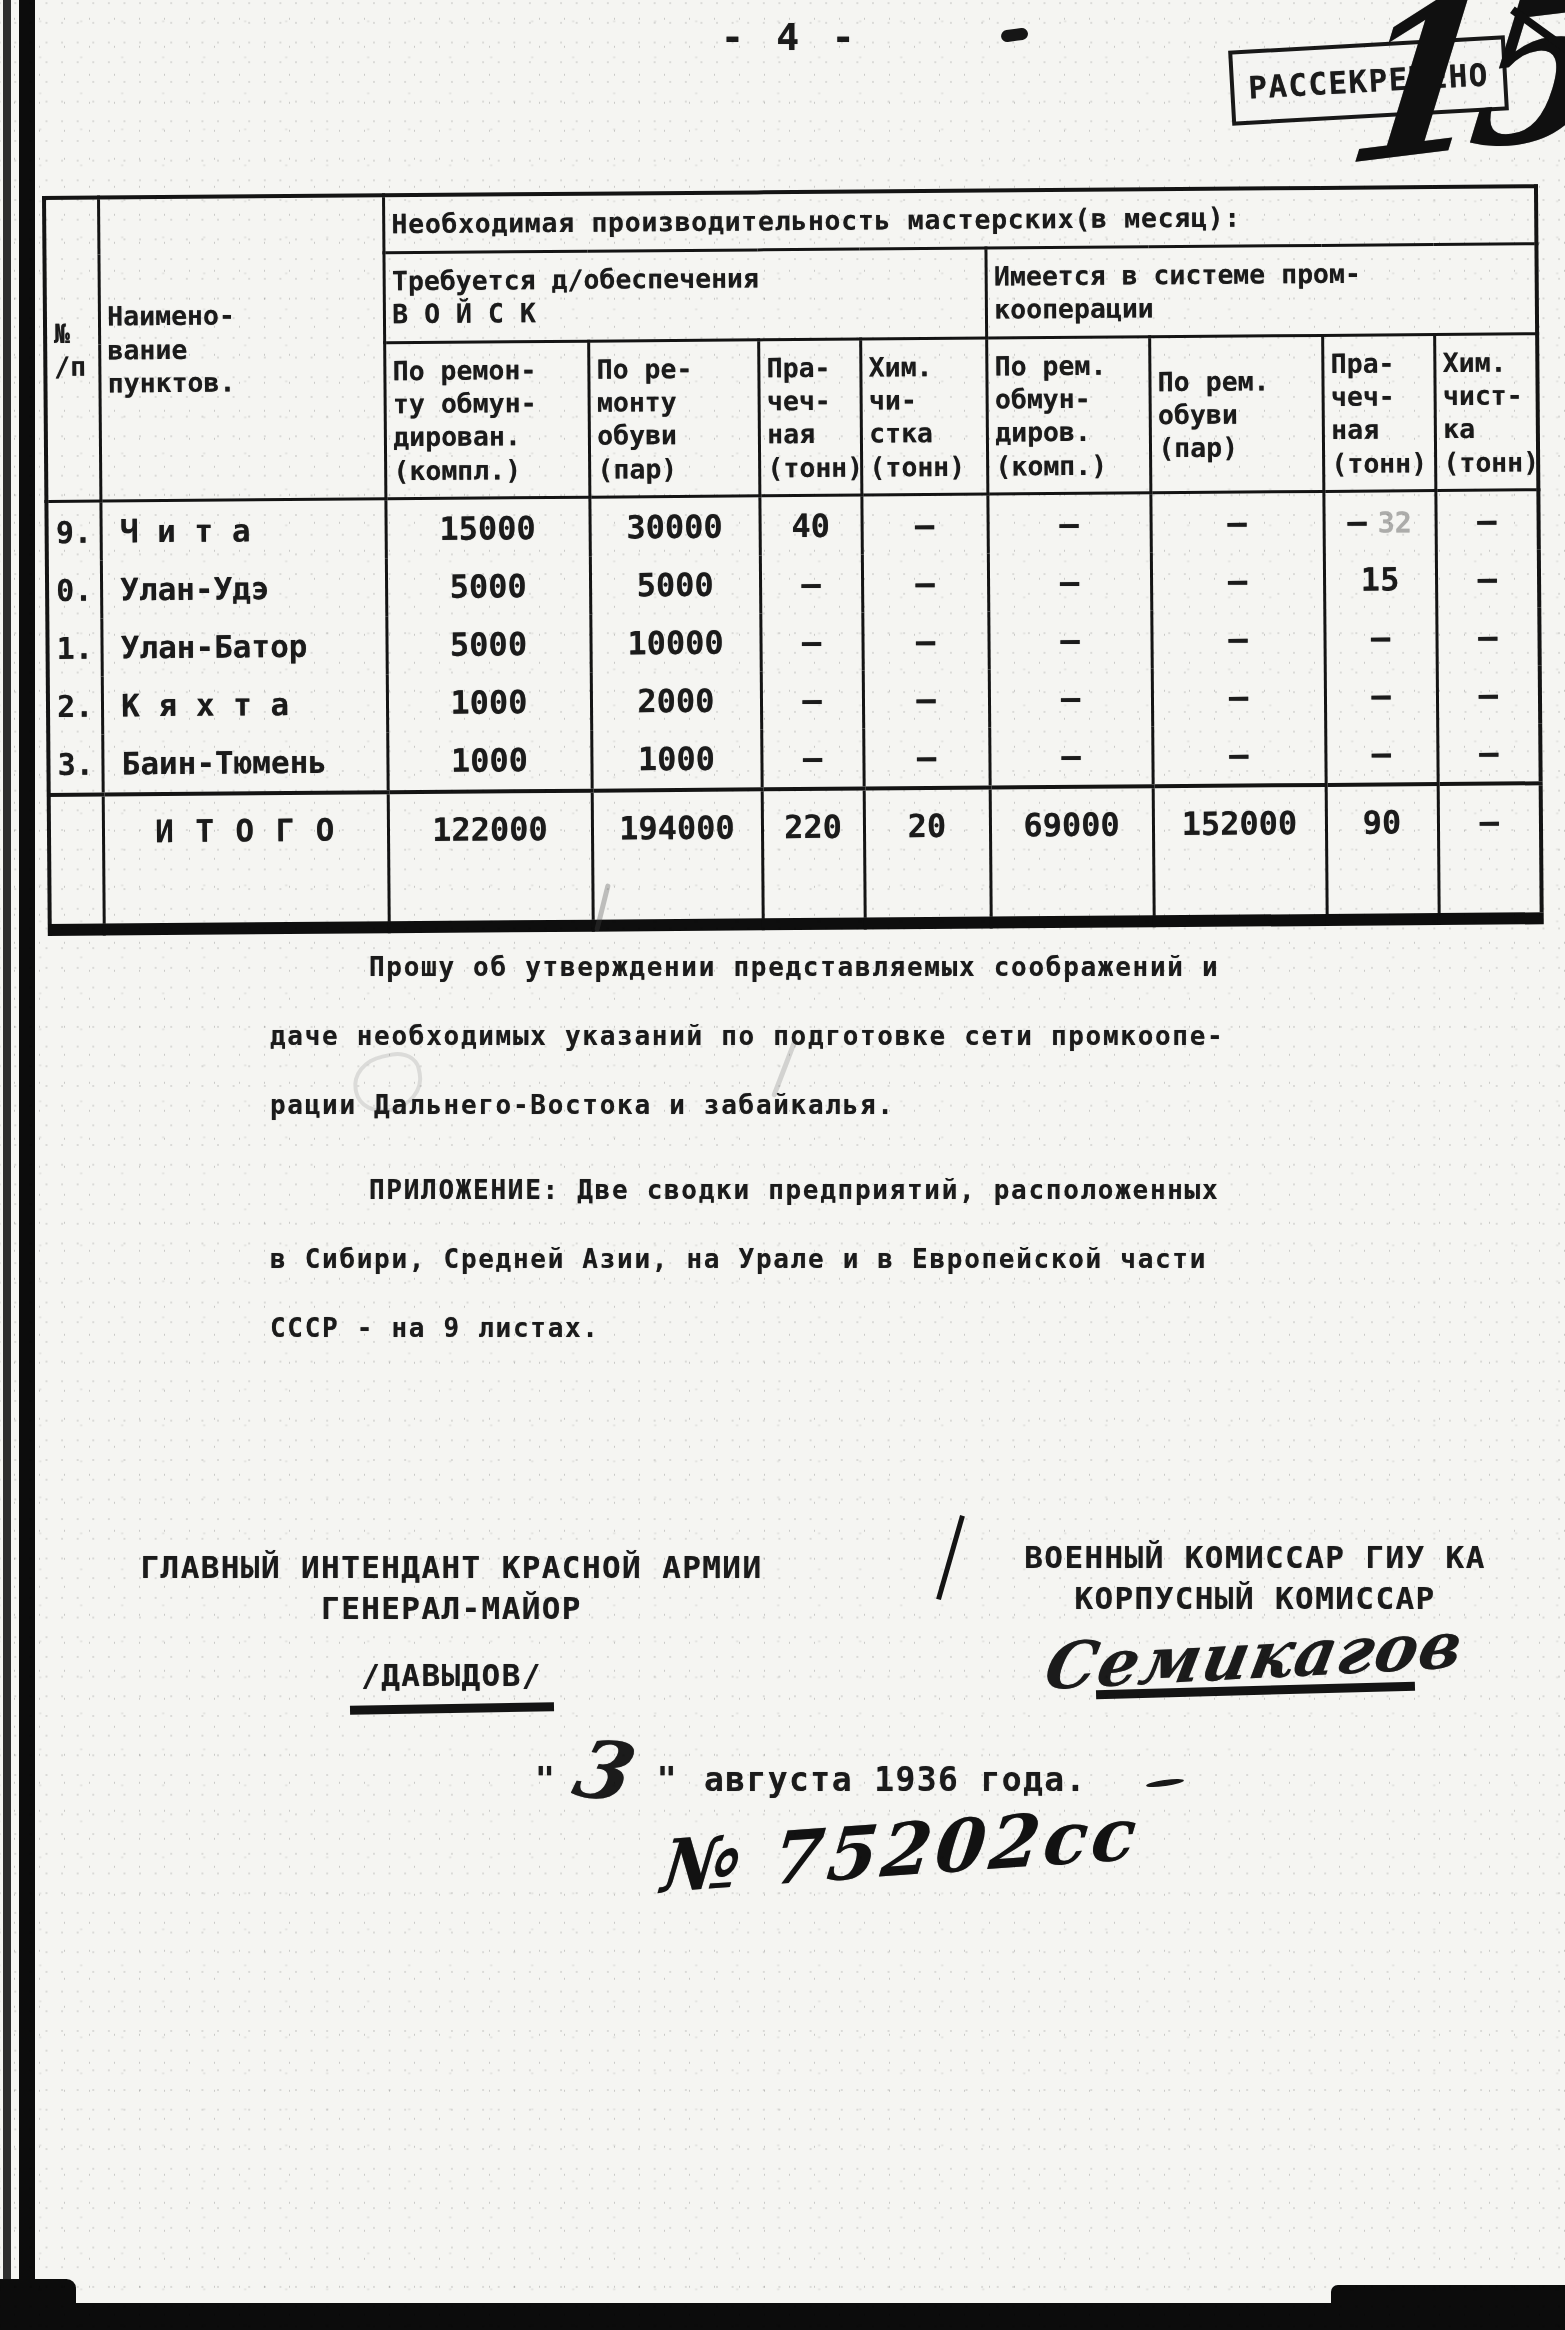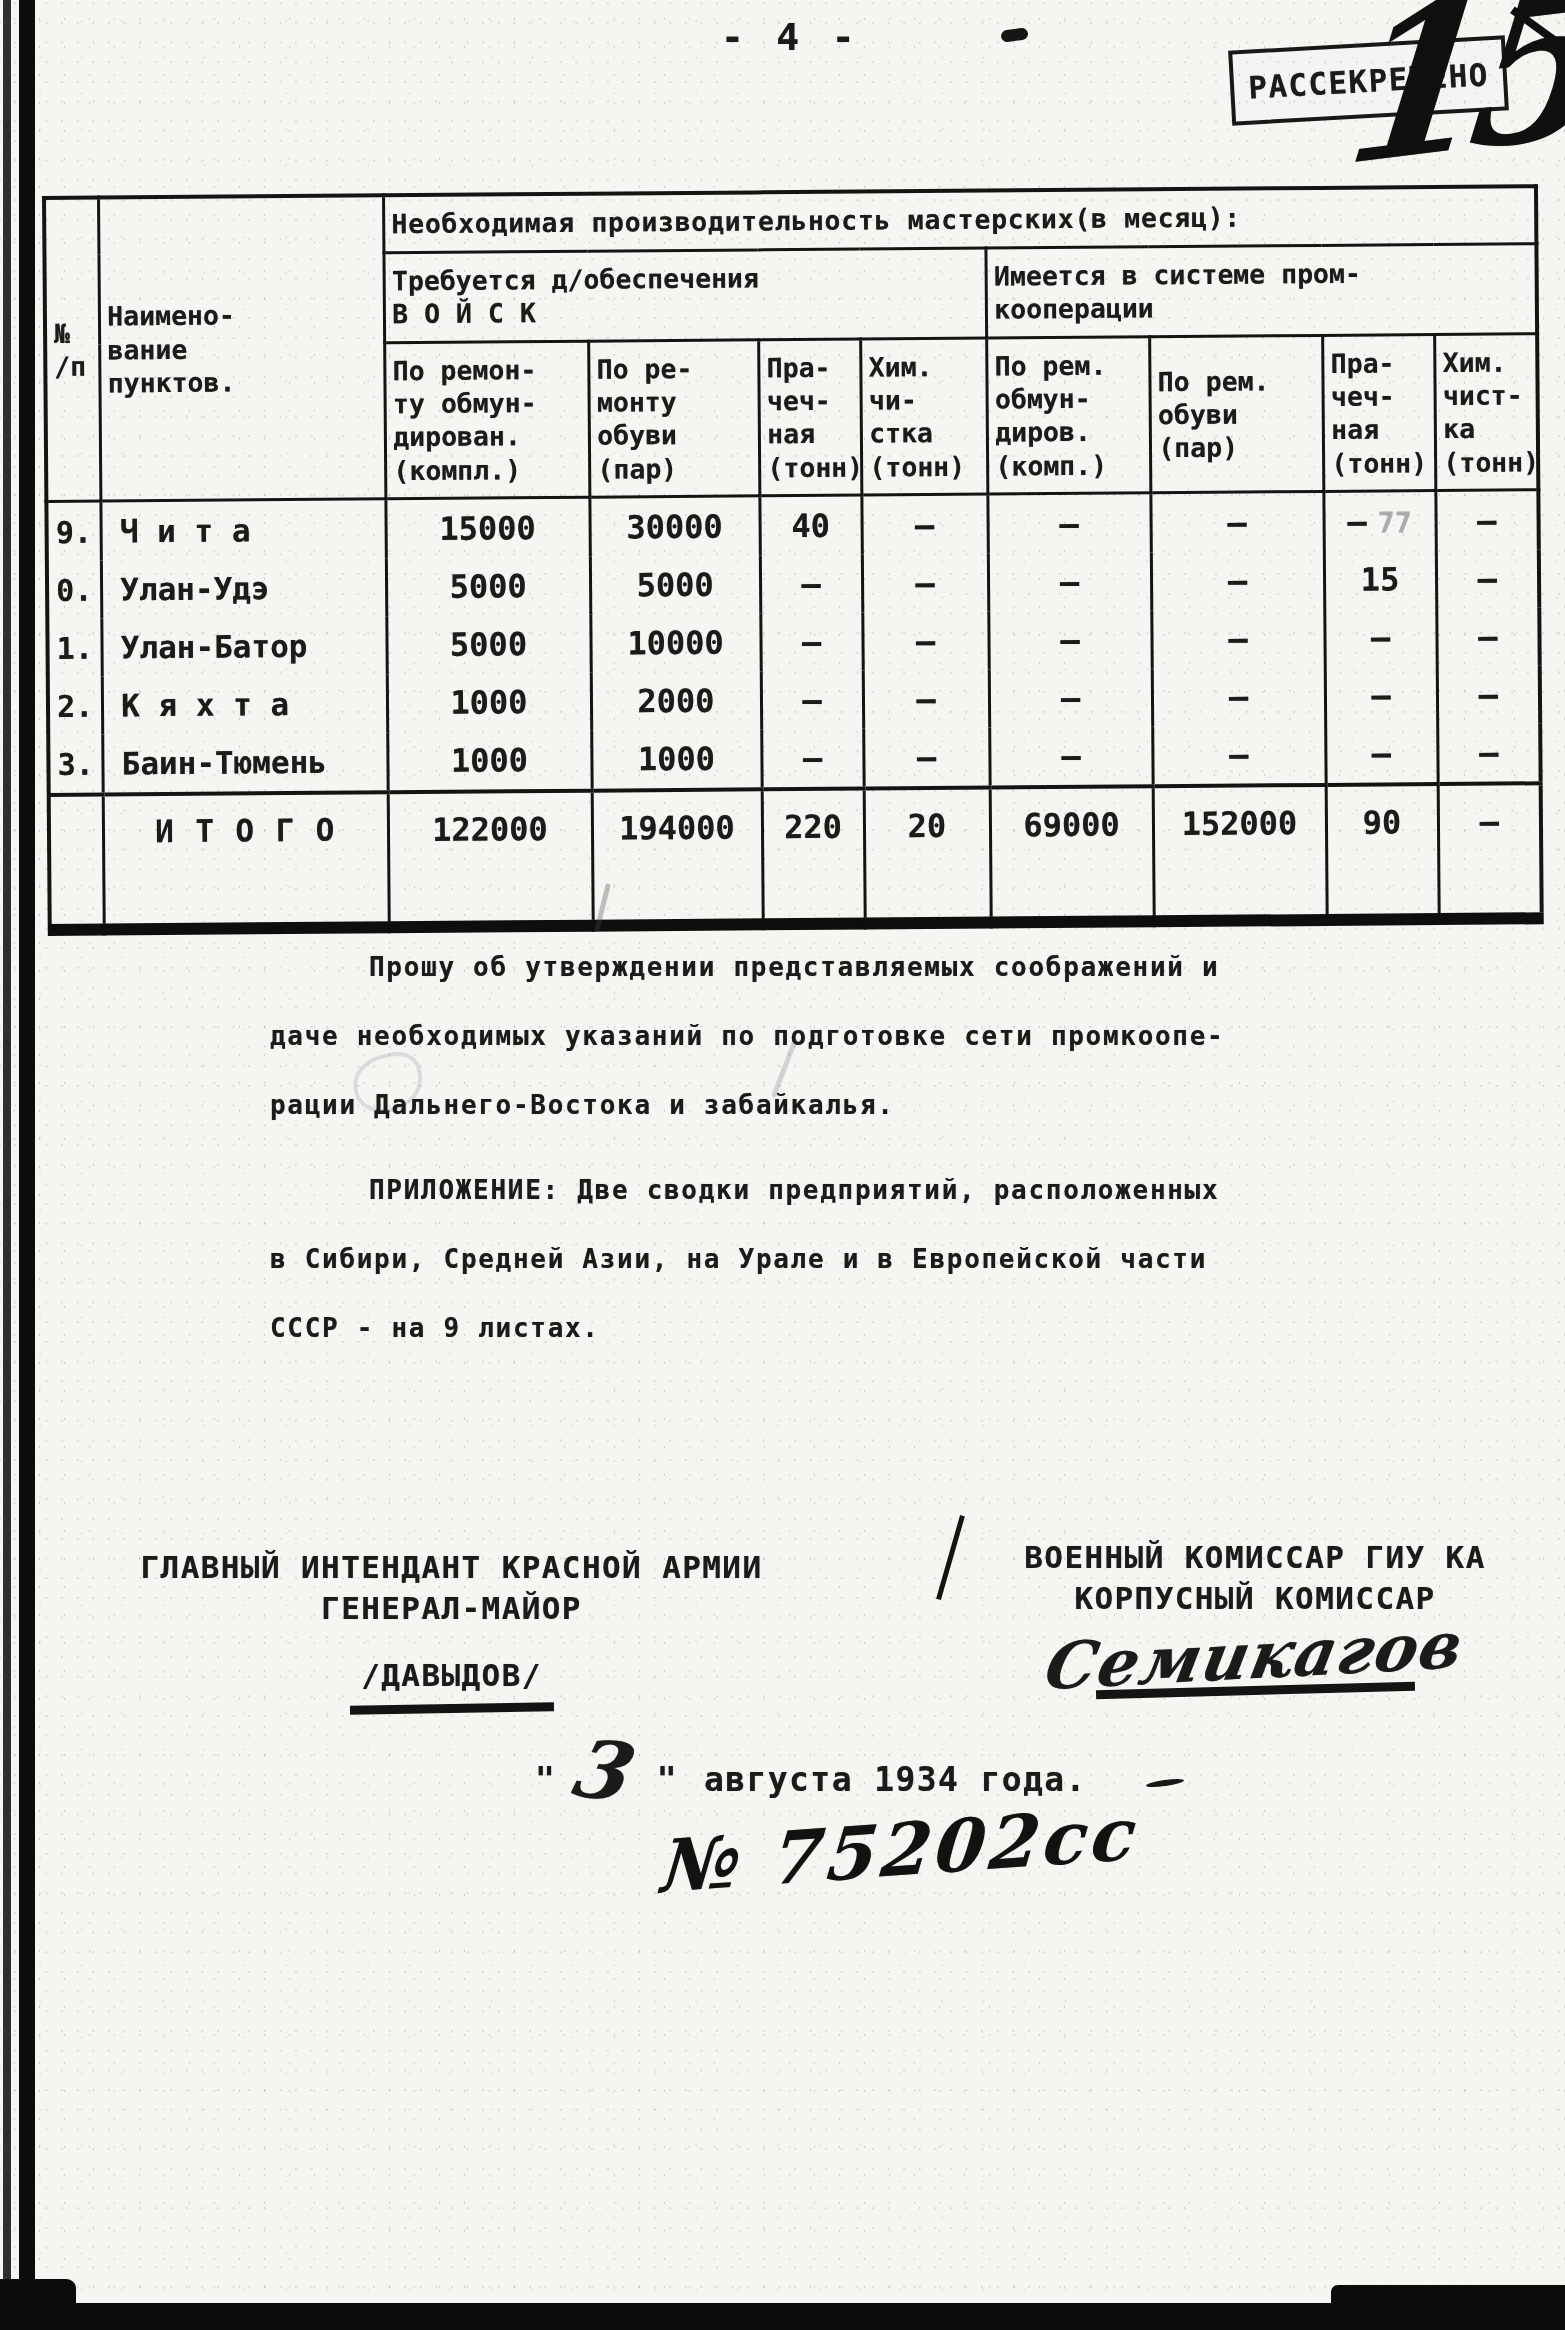--- a/index.html
+++ b/index.html
@@ -171,21 +171,21 @@
         <tr class="body-row">
           <td class="c-num">9.</td>
           <td class="c-name">Ч и т а</td>
           <td class="c-val">15000</td>
           <td class="c-val">30000</td>
           <td class="c-val">40</td>
           <td class="c-val">–</td>
           <td class="c-val">–</td>
           <td class="c-val">–</td>
           <td class="c-val">
-            <span>–</span><span class="faint">77</span>
+            <span>–</span><span class="faint">32</span>
           </td>
           <td class="c-val">–</td>
         </tr>
         <tr class="body-row">
           <td class="c-num">0.</td>
           <td class="c-name">Улан-Удэ</td>
           <td class="c-val">5000</td>
           <td class="c-val">5000</td>
           <td class="c-val">–</td>
           <td class="c-val">–</td>
@@ -273,19 +273,19 @@
     <div>ВОЕННЫЙ КОМИССАР ГИУ КА</div>
     <div class="l2">КОРПУСНЫЙ КОМИССАР</div>
     <div class="autograph">Семикагов</div>
     <div class="u-line u-right"></div>
   </div>
 
   <div class="abs date-line">
     <span>"</span>
     <span class="hand-day">3</span>
     <span>"</span>
-    <span class="date-rest">августа 1934 года.</span>
+    <span class="date-rest">августа 1936 года.</span>
   </div>
   <div class="abs date-dash"></div>
   <div class="abs doc-number">№ 75202сс</div>
 
 </div>
 
 
 </body></html>

